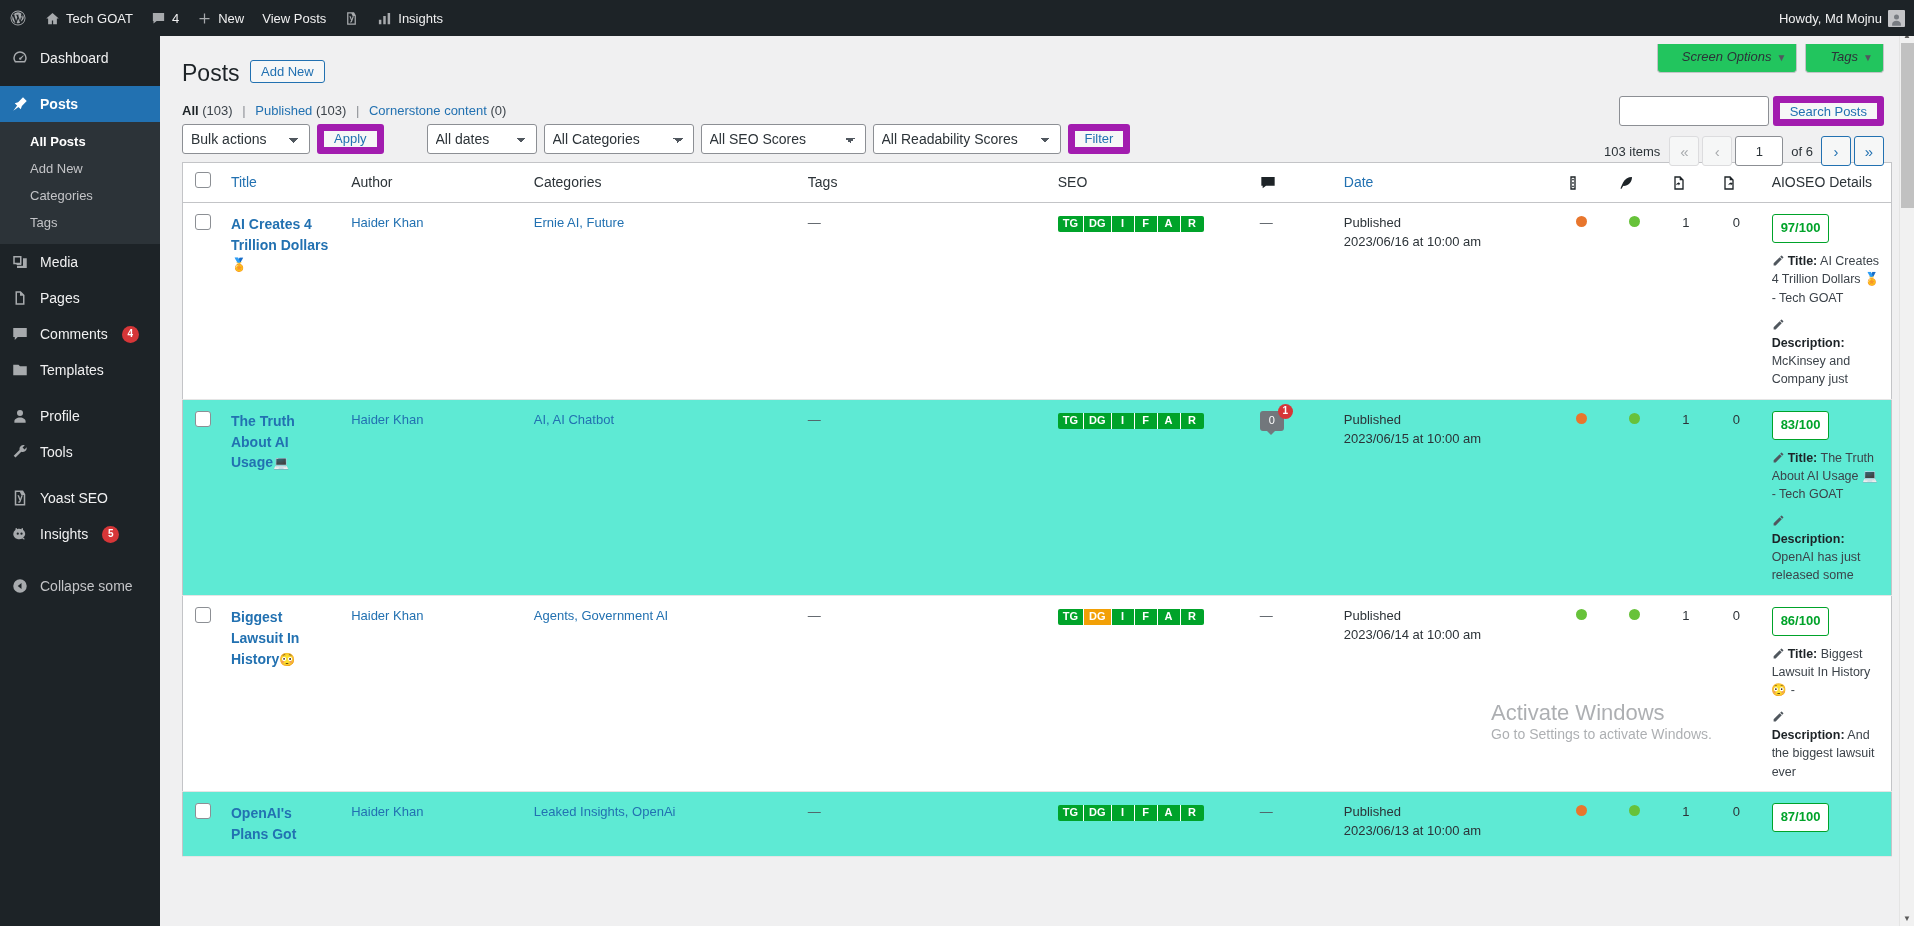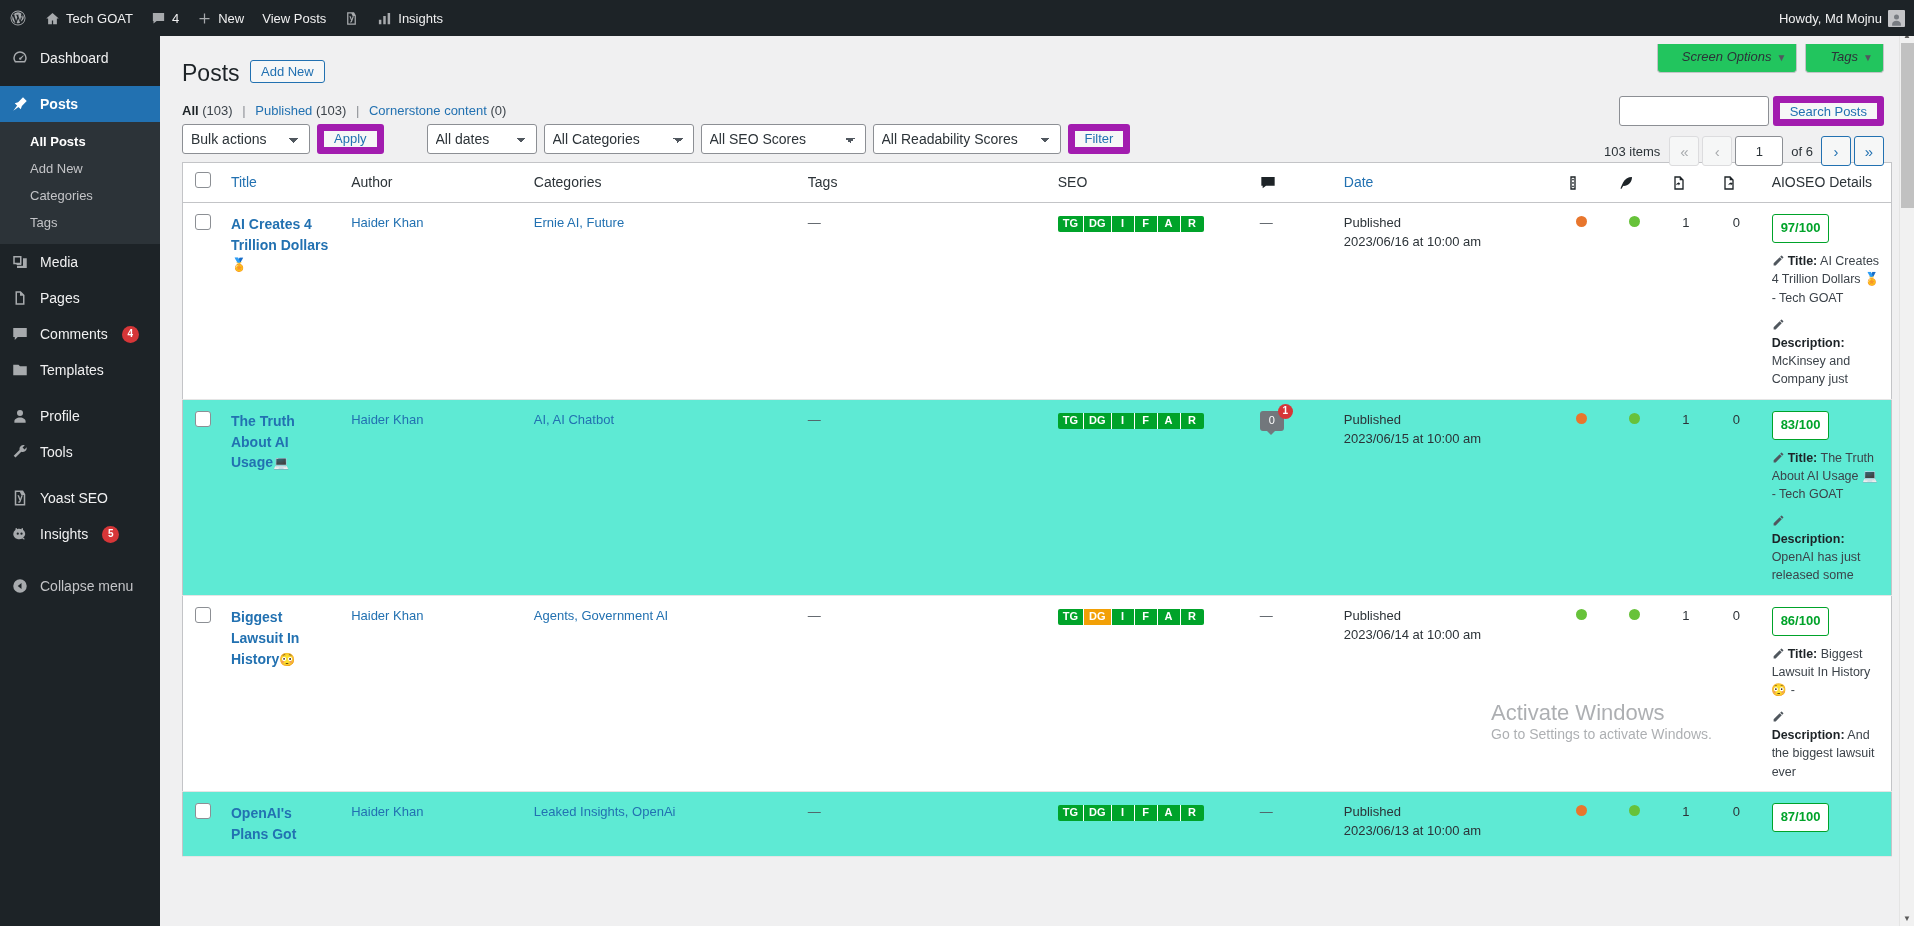--- a/index.html
+++ b/index.html
@@ -413,21 +413,21 @@
     <span>Insights</span>
     <span class="m-badge">5</span>
   </div>
 
   <div class="menu-row collapse-row">
     <span class="m-ico">
       <svg viewBox="0 0 24 24">
           <path d="M12 3a9 9 0 1 0 0 18 9 9 0 0 0 0-18zm2 5v8l-5-4 5-4z"></path>
         </svg>
     </span>
-    <span>Collapse menu</span>
+    <span>Collapse some</span>
   </div>
 </div>
 
 <div id="main">
   <div id="mainInner">
 
     <div class="scr-opts">
       <div class="tabbtn">
         <span>Screen Options</span><span class="caret">▼</span>
       </div>

